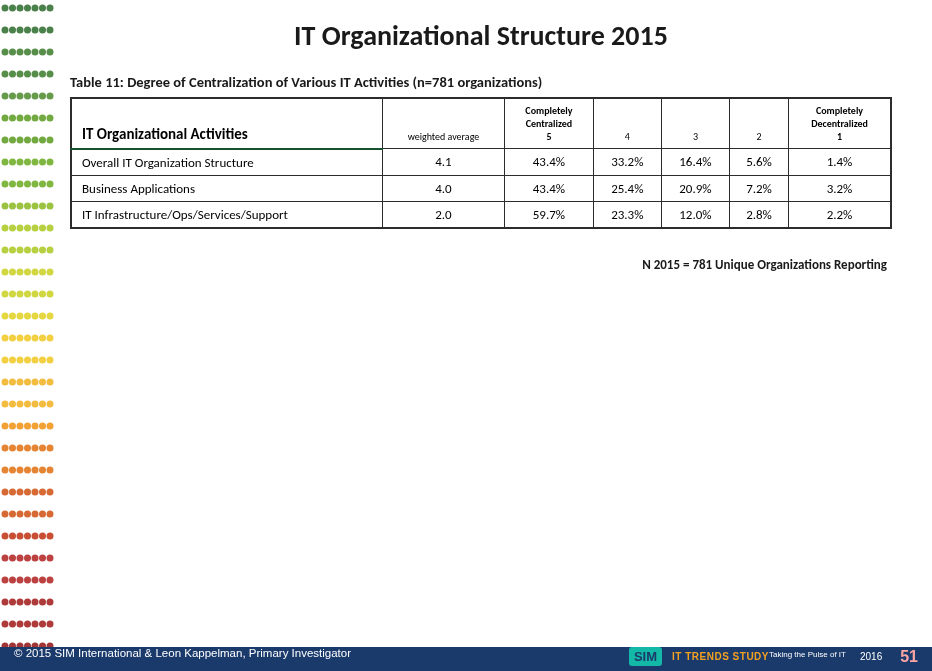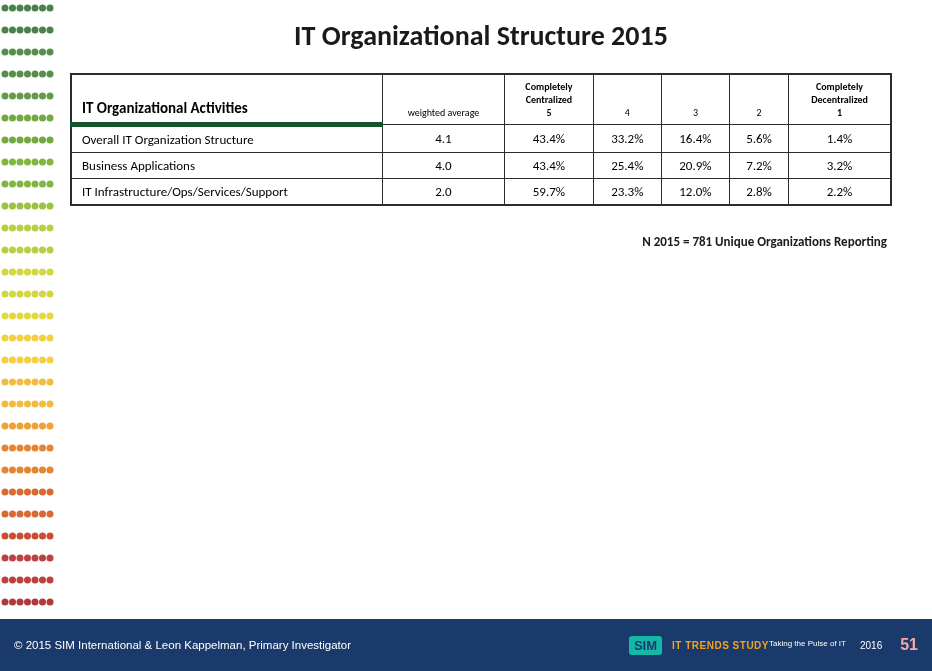--- a/index.html
+++ b/index.html
@@ -72,21 +72,21 @@
       padding: 5px 8px;
       text-align: center;
       vertical-align: middle;
     }
 
     .data-table th.activity-header {
       text-align: left;
       font-size: 15px;
       font-weight: bold;
       padding-left: 10px;
-      border-bottom: 5px solid #14532d;
+      border-bottom: 2px solid #14532d;
     }
 
     .data-table .header-row th {
       font-size: 10px;
       font-weight: normal;
       background: #ffffff;
       vertical-align: bottom;
       padding-bottom: 5px;
     }
 
@@ -122,23 +122,23 @@
       font-weight: bold;
       color: #1a1a1a;
       margin-top: 28px;
       padding-right: 5px;
       font-family: 'Calibri', Arial, sans-serif;
     }
 
     
     .footer-bar {
       background: #1a3a6b;
-      height: 52px;
+      height: 24px;
       display: flex;
-      align-items: center;
+      align-items: flex-start;
       justify-content: space-between;
       padding: 0 14px 0 14px;
       position: relative;
       z-index: 2;
     }
 
     .footer-copyright {
       color: #ffffff;
       font-size: 11.5px;
       font-family: Arial, sans-serif;
@@ -422,20 +422,21 @@
         <circle cx="35" cy="646" r="3.5" fill="#901010" opacity="0.85"></circle>
         <circle cx="42.5" cy="646" r="3.5" fill="#901010" opacity="0.85"></circle>
         <circle cx="50" cy="646" r="3.5" fill="#901010" opacity="0.85"></circle>
       </svg>
   </div>
 
   <div class="main-content">
 
     <h1 class="slide-title">IT Organizational Structure 2015</h1>
 
+    <p class="table-caption">Table 11: Degree of Centralization of Various IT Activities (n=781 organizations)</p>
 
     <table class="data-table">
       <thead>
         <tr class="header-row">
           <th class="activity-header">IT Organizational Activities</th>
           <th><span>weighted average</span></th>
           <th class="col-5">
             <span>Completely</span><br>
             <span>Centralized</span><br>
             <strong>5</strong>

